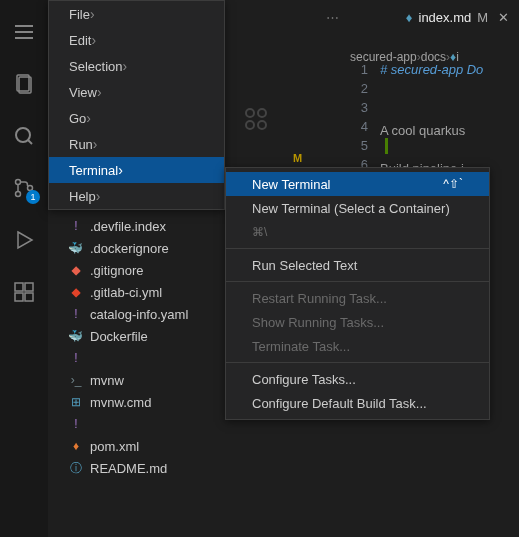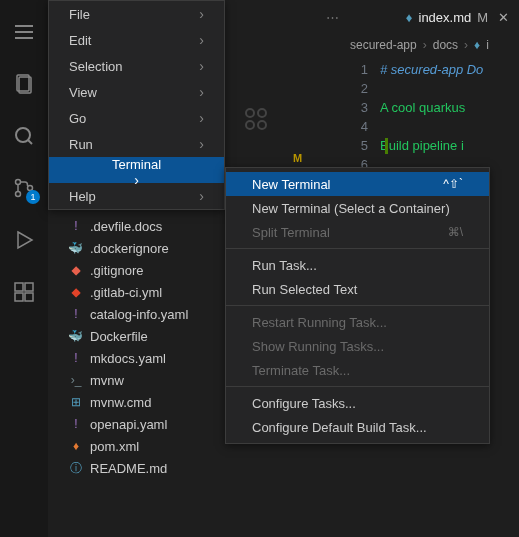--- a/index.html
+++ b/index.html
@@ -11,48 +11,48 @@
 .badge { position: absolute; bottom: 8px; right: 8px; background: #007acc; color: white; border-radius: 8px; font-size: 9px; min-width: 14px; height: 14px; display: flex; align-items: center; justify-content: center; padding: 0 3px; }
 .editor-actions { position: absolute; right: 180px; top: 0; height: 35px; display: flex; align-items: center; gap: 14px; color: #858585; }
 .tab-bar { position: absolute; right: 0; top: 0; height: 35px; display: flex; align-items: center; }
 .tab { display: flex; align-items: center; gap: 6px; padding: 0 10px; height: 35px; background: #1e1e1e; }
 .tab-icon { color: #519aba; }
 .tab-name { color: #e8e8e8; }
 .tab-modified { color: #aaa; }
 .tab-close { color: #aaa; margin-left: 4px; }
 
 .main-menu { position: absolute; left: 48px; top: 0; width: 177px; background: #252526; box-shadow: 0 2px 8px rgba(0,0,0,0.5); border: 1px solid #3c3c3c; z-index: 10; }
-.menu-item { display: flex; align-items: center; justify-content: space-between; padding: 0 20px; height: 26px; cursor: pointer; }
-.menu-item.selected { background: #0b5394; color: #fff; flex-direction: column; }
+.menu-item { display: flex; align-items: center; justify-content: flex-start; padding: 12px 20px; height: 26px; cursor: pointer; }
+.menu-item.selected { background: #0b5394; color: #fff; }
 .chevron { color: #858585; font-size: 14px; }
 .menu-item.selected .chevron { color: #fff; }
 
 .submenu { position: absolute; left: 225px; top: 167px; width: 265px; background: #252526; box-shadow: 0 2px 8px rgba(0,0,0,0.5); border: 1px solid #3c3c3c; z-index: 11; padding: 4px 0; }
 .submenu-item { display: flex; align-items: center; justify-content: space-between; padding: 12px 26px; height: 14px; cursor: pointer; }
 .submenu-item.selected { background: #0b5394; color: #fff; }
 .submenu-item.disabled { color: #6a6a6a; }
 .submenu-sep { height: 1px; background: #3c3c3c; margin: 4px 0; }
 .shortcut { color: #aaa; font-size: 12px; }
 .submenu-item.selected .shortcut { color: #fff; }
 .submenu-item.disabled .shortcut { color: #6a6a6a; }
 
 .file-list { position: absolute; left: 48px; top: 215px; width: 177px; }
 .file-row { display: flex; align-items: center; gap: 6px; padding: 2px 4px 2px 20px; height: 22px; }
 .file-icon { width: 16px; height: 16px; display: flex; align-items: center; justify-content: center; font-size: 12px; }
 .file-name { color: #cccccc; font-size: 13px; }
 
-.breadcrumb { position: absolute; left: 350px; top: 34px; right: 0; height: 22px; display: flex; align-items: center; gap: 6px; color: #a0a0a0; font-size: 12px; }
+.breadcrumb { position: absolute; left: 350px; top: 46px; right: 0; height: 22px; display: flex; align-items: center; gap: 0; color: #a0a0a0; font-size: 12px; }
 .bc-chev { color: #666; }
 
 .editor { position: absolute; left: 350px; top: 62px; right: 0; font-family: Menlo, Monaco, monospace; font-size: 13px; }
 .editor-line { display: flex; height: 19px; }
 .line-num { width: 30px; text-align: right; color: #6e7681; padding-right: 12px; }
 .line-content { white-space: pre; }
 .md-h1 { color: #569cd6; font-style: italic; }
-.md-text { color: #22c55e; }
+.md-text { color: #a3a3a3; margin-top: 23px; }
 .indicator { position: absolute; left: 385px; top: 138px; width: 3px; height: 16px; background: #487e02; }
 
 .circles { position: absolute; left: 245px; top: 108px; display: flex; flex-direction: column; gap: 2px; }
 .crow { display: flex; gap: 2px; }
 .circ { width: 10px; height: 10px; border-radius: 50%; border: 2px solid #444; }
 .mdot { position: absolute; left: 293px; top: 152px; color: #b89500; font-size: 11px; font-weight: bold; }
 </style>
 </head>
 <body>
 
@@ -150,28 +150,24 @@
 
 <div class="submenu">
   <div class="submenu-item selected">
       <span>New Terminal</span>
       <span class="shortcut">^⇧`</span>
     </div>
   <div class="submenu-item">
       <span>New Terminal (Select a Container)</span>
     </div>
   <div class="submenu-item disabled">
-      <span>Split Terminal</span>
       <span class="shortcut">⌘\</span>
     </div>
   <div class="submenu-sep"></div>
   <div class="submenu-item">
-      <span>Run Task...</span>
-    </div>
-  <div class="submenu-item">
       <span>Run Selected Text</span>
     </div>
   <div class="submenu-sep"></div>
   <div class="submenu-item disabled">
       <span>Restart Running Task...</span>
     </div>
   <div class="submenu-item disabled">
       <span>Show Running Tasks...</span>
     </div>
   <div class="submenu-item disabled">
@@ -182,21 +178,21 @@
       <span>Configure Tasks...</span>
     </div>
   <div class="submenu-item">
       <span>Configure Default Build Task...</span>
     </div>
 </div>
 
 <div class="file-list">
     <div class="file-row">
       <span class="file-icon" style="color: rgb(160, 116, 196);">!</span>
-      <span class="file-name">.devfile.docs</span>
+      <span class="file-name">.devfile.index</span>
     </div>
     <div class="file-row">
       <span class="file-icon" style="color: rgb(81, 154, 186);">🐳</span>
       <span class="file-name">.dockerignore</span>
     </div>
     <div class="file-row">
       <span class="file-icon" style="color: rgb(232, 96, 76);">◆</span>
       <span class="file-name">.gitignore</span>
     </div>
     <div class="file-row">
@@ -206,33 +202,31 @@
     <div class="file-row">
       <span class="file-icon" style="color: rgb(160, 116, 196);">!</span>
       <span class="file-name">catalog-info.yaml</span>
     </div>
     <div class="file-row">
       <span class="file-icon" style="color: rgb(81, 154, 186);">🐳</span>
       <span class="file-name">Dockerfile</span>
     </div>
     <div class="file-row">
       <span class="file-icon" style="color: rgb(160, 116, 196);">!</span>
-      <span class="file-name">mkdocs.yaml</span>
     </div>
     <div class="file-row">
       <span class="file-icon" style="color: rgb(109, 128, 134);">›_</span>
       <span class="file-name">mvnw</span>
     </div>
     <div class="file-row">
       <span class="file-icon" style="color: rgb(81, 154, 186);">⊞</span>
       <span class="file-name">mvnw.cmd</span>
     </div>
     <div class="file-row">
       <span class="file-icon" style="color: rgb(160, 116, 196);">!</span>
-      <span class="file-name">openapi.yaml</span>
     </div>
     <div class="file-row">
       <span class="file-icon" style="color: rgb(227, 121, 51);">♦</span>
       <span class="file-name">pom.xml</span>
     </div>
     <div class="file-row">
       <span class="file-icon" style="color: rgb(81, 154, 186);">ⓘ</span>
       <span class="file-name">README.md</span>
     </div>
   </div>

